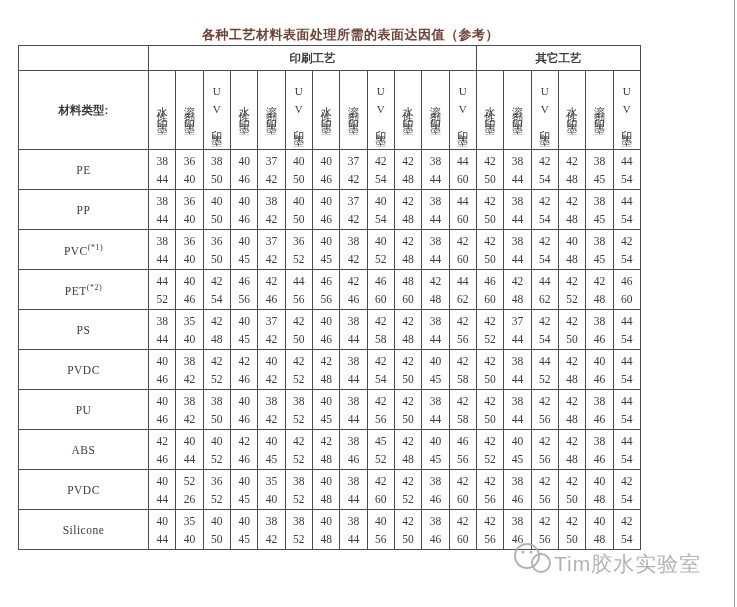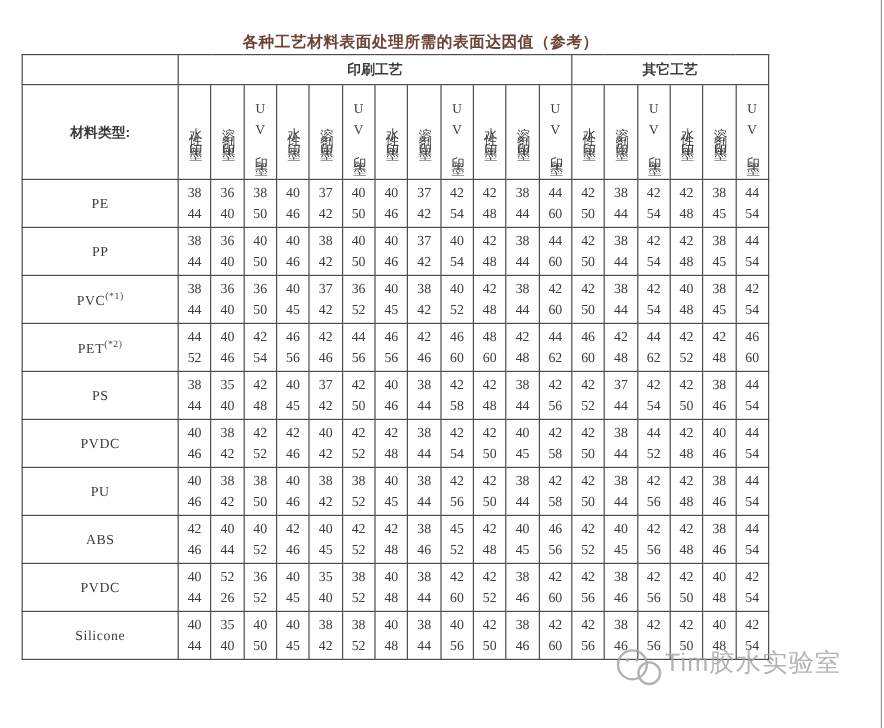--- a/index.html
+++ b/index.html
@@ -34,21 +34,21 @@
   .vert{
     display:inline-block;writing-mode:vertical-rl;text-orientation:upright;
     font-size:11px;letter-spacing:6px;line-height:14px;
   }
   tr.dr td{height:39px;}
   td.val div{line-height:16px;}
   td.val div + div{margin-top:2px;}
   td.mat{font-size:11.5px;letter-spacing:0.5px;margin-left:36px;}
   td.mat sup{font-size:8px;vertical-align:super;}
   .watermark{
-    position:absolute;left:512px;top:538px;height:40px;display:flex;align-items:flex-start;
+    position:absolute;left:512px;top:538px;height:40px;display:flex;align-items:flex-end;
     color:#a6a6a6;opacity:0.85;z-index:5;pointer-events:none;
   }
   .wm-text{
     font-size:21px;letter-spacing:1px;white-space:nowrap;
     font-family:"Liberation Sans","DejaVu Sans",sans-serif;
   }
   .edge-line{
     position:absolute;left:734px;top:0;width:1px;height:607px;background:#999999;
   }
 </style>

